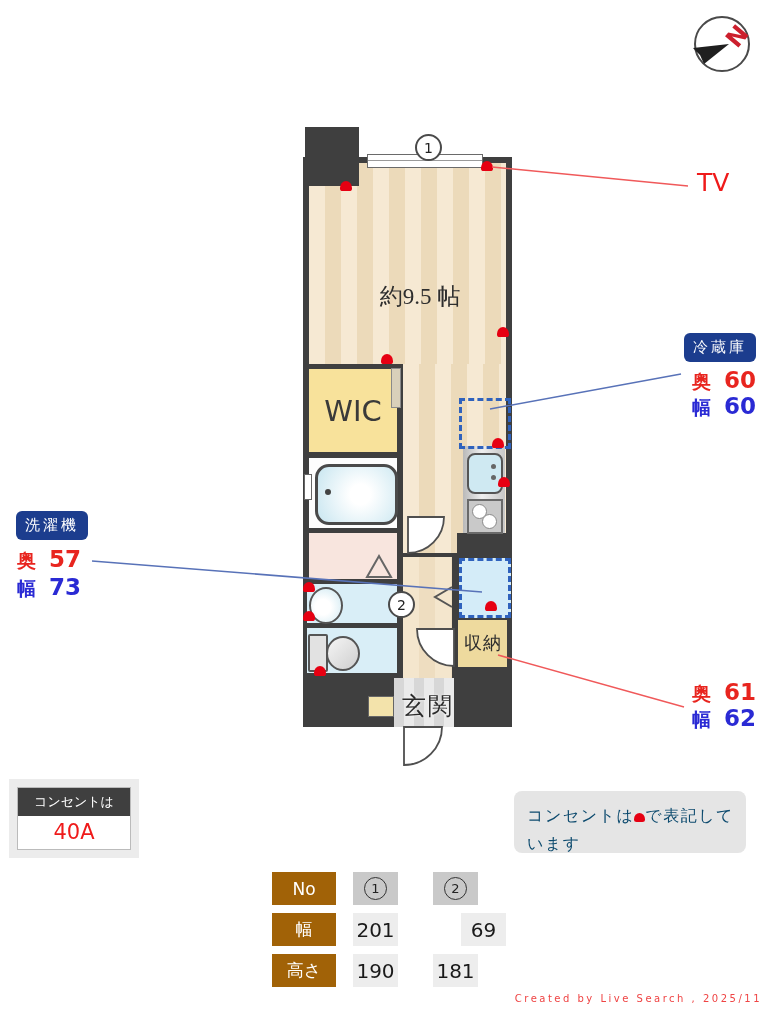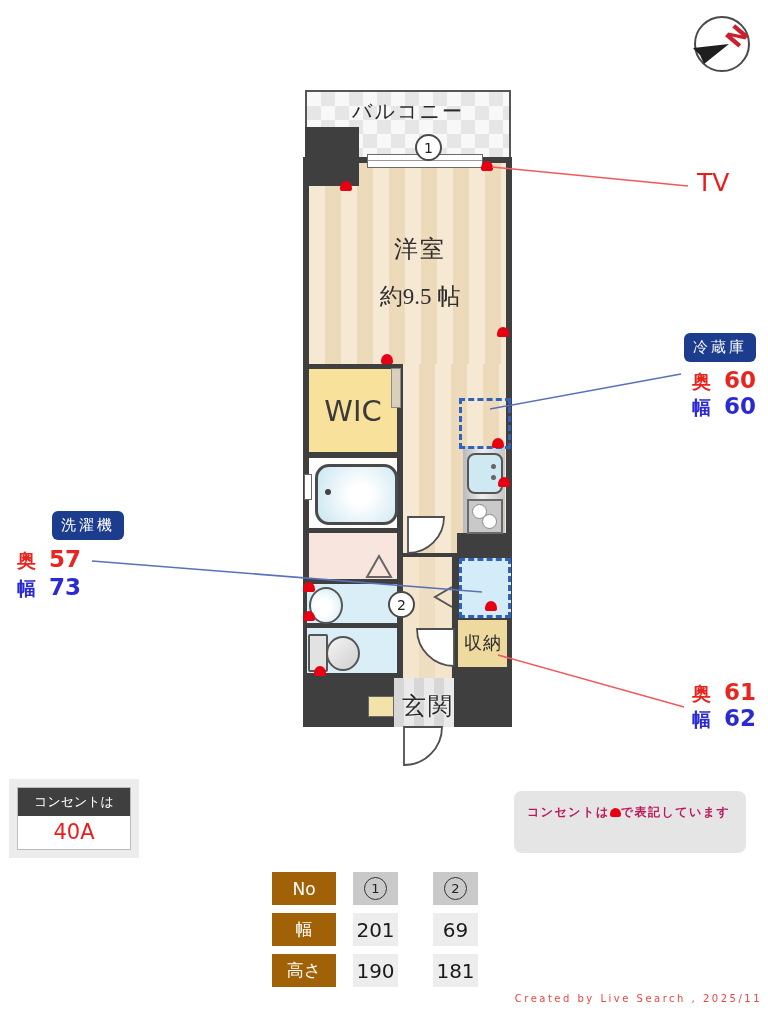--- a/index.html
+++ b/index.html
@@ -69,41 +69,38 @@
   .tcell.hdr{width:64px;left:272px;background:#a16207;color:#fff;font-size:17px;}
   .tcell.c1{left:353px;width:45px;}
   .tcell.c2{left:433px;width:45px;}
   .tcell.gray{background:#c9c9c9;}
   .tcell.lite{background:#ededed;font-size:20px;color:#1a1a1a;}
   .cellcircle{width:21px;height:21px;border:1.5px solid #333;border-radius:50%;display:flex;
               align-items:center;justify-content:center;font-size:13px;color:#222;background:transparent;}
   
   .notebox{position:absolute;left:514px;top:791px;width:232px;height:62px;background:#e5e5e5;
            border-radius:8px;box-sizing:border-box;padding:11px 0 0 13px;z-index:40;}
-  .notebox .ln{font-size:12px;font-weight:bold;letter-spacing:1.5px;color:#be185d;line-height:1.75;}
+  .notebox .ln{font-size:16px;font-weight:normal;letter-spacing:1.5px;color:#0c4a6e;line-height:1.75;}
   .note-outlet{display:inline-block;width:11px;height:9px;background:#e60012;vertical-align:-1px;
                border-radius:55% 55% 25% 25% / 75% 75% 25% 25%;}
   .credit{position:absolute;left:380px;top:993px;width:382px;text-align:right;font-size:10px;
           font-weight:normal;letter-spacing:2.5px;color:#ef4444;z-index:40;}
   svg{position:absolute;left:0;top:0;pointer-events:none;}
 </style>
 </head>
 <body>
 
 <div class="page">
 
   <svg style="left:690px;top:12px;" width="64" height="64" viewBox="0 0 64 64">
     <circle cx="32" cy="32" r="27" fill="#fff" stroke="#4a4a4a" stroke-width="2"></circle>
     <polygon points="39,32 3,36 10,43 14,52" fill="#1f1f1f"></polygon>
     <text x="38" y="34" font-size="24" font-weight="bold" fill="#cc1f2d" transform="rotate(-50 46 26)">N</text>
   </svg>
 
-  <div class="balcony">
-    <div class="balcony-label">バルコニー</div>
-  </div>
 
   <div class="unit"></div>
 
   <div class="floor" style="left:309px;top:163px;width:197px;height:201px;"></div>
   <div class="floor" style="left:403px;top:364px;width:103px;height:189px;"></div>
   <div class="floor-light" style="left:403px;top:557px;width:49px;height:121px;"></div>
 
   <div class="abs" style="left:309px;top:369px;width:88px;height:83px;background:#f8e29b;"></div>
   <div class="abs" style="left:309px;top:458px;width:88px;height:70px;background:#fdfdfd;"></div>
   <div class="abs" style="left:309px;top:533px;width:88px;height:46px;background:#f8e5de;"></div>
@@ -155,21 +152,20 @@
   <div class="outlet" style="left:492px;top:438px;"></div>
   <div class="outlet" style="left:498px;top:477px;"></div>
   <div class="outlet" style="left:303px;top:582px;"></div>
   <div class="outlet" style="left:303px;top:611px;"></div>
   <div class="outlet" style="left:314px;top:666px;"></div>
   <div class="outlet" style="left:485px;top:601px;"></div>
 
   <div class="numcircle" style="left:415px;top:134px;">1</div>
   <div class="numcircle" style="left:388px;top:591px;">2</div>
 
-  <div class="room-label" style="left:370px;top:233px;width:100px;font-size:24px;letter-spacing:2px;z-index:20;">洋室</div>
   <div class="room-label" style="left:355px;top:281px;width:130px;font-size:23px;z-index:20;font-family:Liberation Serif, serif;">約9.5 帖</div>
   <div class="room-label" style="left:320px;top:394px;width:66px;font-size:29px;color:#3a3a3a;z-index:20;">WIC</div>
   <div class="room-label" style="left:459px;top:631px;width:48px;font-size:18px;letter-spacing:1px;z-index:20;">収納</div>
   <div class="room-label" style="left:400px;top:690px;width:56px;font-size:24px;letter-spacing:2px;color:#2b2b2b;text-shadow:0 0 3px #fff;z-index:20;">玄関</div>
 
   <svg width="768" height="1024" viewBox="0 0 768 1024" style="z-index:35;">
     <line x1="492" y1="167" x2="688" y2="186" stroke="#f0595a" stroke-width="1.5"></line>
     <line x1="681" y1="374" x2="490" y2="409" stroke="#5872b8" stroke-width="1.5"></line>
     <line x1="92" y1="561" x2="482" y2="592" stroke="#5872b8" stroke-width="1.5"></line>
     <line x1="498" y1="655" x2="684" y2="707" stroke="#f0595a" stroke-width="1.5"></line>
@@ -180,21 +176,21 @@
   <div class="tag" style="left:684px;top:333px;width:72px;height:29px;">冷蔵庫</div>
   <div class="dim-row" style="left:692px;top:367px;">
     <span class="l red">奥</span>
     <span class="v red">60</span>
   </div>
   <div class="dim-row" style="left:692px;top:393px;">
     <span class="l blue">幅</span>
     <span class="v blue">60</span>
   </div>
 
-  <div class="tag" style="left:16px;top:511px;width:72px;height:29px;margin-left:36px;">洗濯機</div>
+  <div class="tag" style="left:16px;top:511px;width:72px;height:29px;">洗濯機</div>
   <div class="dim-row" style="left:17px;top:546px;">
     <span class="l red">奥</span>
     <span class="v red">57</span>
   </div>
   <div class="dim-row" style="left:17px;top:574px;">
     <span class="l blue">幅</span>
     <span class="v blue">73</span>
   </div>
 
   <div class="dim-row" style="left:692px;top:679px;">
@@ -216,21 +212,21 @@
   <div class="tcell hdr" style="top:872px;">No</div>
   <div class="tcell hdr" style="top:913px;">幅</div>
   <div class="tcell hdr" style="top:954px;">高さ</div>
   <div class="tcell c1 gray" style="top:872px;">
     <span class="cellcircle">1</span>
   </div>
   <div class="tcell c2 gray" style="top:872px;">
     <span class="cellcircle">2</span>
   </div>
   <div class="tcell c1 lite" style="top:913px;">201</div>
-  <div class="tcell c2 lite" style="top:913px;">69</div>
+  <div class="tcell c2 lite" style="top:913px;margin-left:28px;">69</div>
   <div class="tcell c1 lite" style="top:954px;text-align:center;">190</div>
   <div class="tcell c2 lite" style="top:954px;">181</div>
 
   <div class="notebox">
     <div class="ln">
       <span>コンセントは</span><span class="note-outlet"></span><span>で表記しています</span>
     </div>
   </div>
 
   <div class="credit">Created by Live Search , 2025/11</div>

